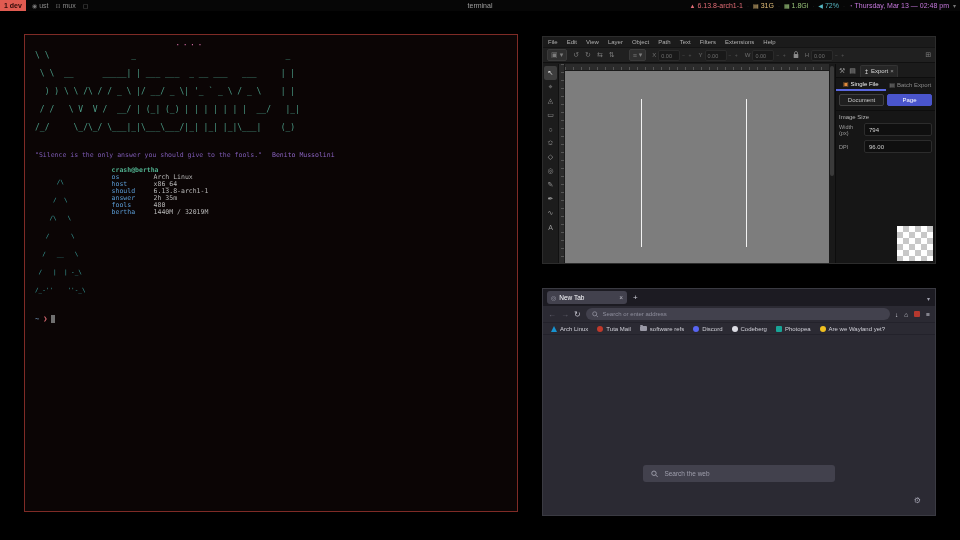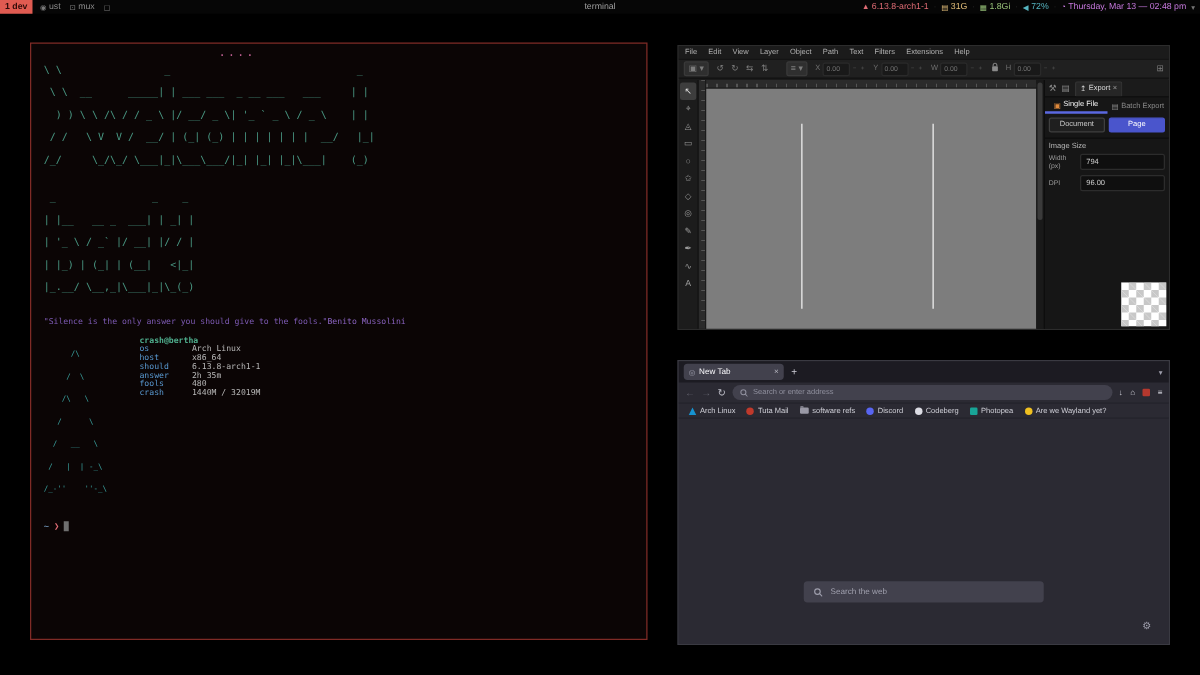--- a/index.html
+++ b/index.html
@@ -27,21 +27,21 @@
   
   .terminal { position:absolute; left:24px; top:34px; width:494px; height:478px;
               background:#0b0505; border:1px solid #7f2b26;
               font-family:"DejaVu Sans Mono", monospace; overflow:hidden; }
   .term-inner { position:relative; padding:6px 10px; }
   .ascii-art { color:#4a9a85; font-size:8px; line-height:6px; white-space:pre;
                letter-spacing:0; }
   .art-dots { position:absolute; left:150px; top:5px; color:#c9659a;
               font-size:9px; letter-spacing:2px; }
   .term-quote { margin-top:8px; font-size:6.5px; color:#7e5bb5; white-space:pre; }
-  .quote-author { color:#8a63c0; margin-left:0; }
+  .quote-author { color:#8a63c0; margin-left:10px; }
   .fetch { display:flex; gap:26px; margin-top:8px; }
   .arch-logo { color:#3aa3a0; font-size:6px; line-height:6px; white-space:pre; }
   .fetch-info { font-size:6.5px; line-height:7px; }
   .user-host { color:#4fae8d; font-weight:bold; }
   .info-row { white-space:pre; }
   .info-label { color:#5a9bd4; display:inline-block; width:42px; }
   .info-value { color:#b8b8b8; }
   .prompt-line { margin-top:10px; font-size:7px; display:flex; align-items:center; gap:4px; }
   .prompt-tilde { color:#7aa2c7; } .prompt-arrow { color:#e06c75; }
   .cursor-block { display:inline-block; width:4px; height:8px; background:#6f6f6f; }
@@ -213,46 +213,39 @@
 <div class="terminal">
   <div class="term-inner">
     <span class="art-dots">····</span>
     <div class="ascii-art">
       <div>\ \                 _                               _ </div>
       <div> \ \  __      _____| | ___ ___  _ __ ___   ___     | |</div>
       <div>  ) ) \ \ /\ / / _ \ |/ __/ _ \| '_ ` _ \ / _ \    | |</div>
       <div> / /   \ V  V /  __/ | (_| (_) | | | | | | |  __/   |_|</div>
       <div>/_/     \_/\_/ \___|_|\___\___/|_| |_| |_|\___|    (_)</div>
     </div>
-    <div class="ascii-art">
-      <div> _                _    _ </div>
-      <div>| |__   __ _  ___| | _| |</div>
-      <div>| '_ \ / _` |/ __| |/ / |</div>
-      <div>| |_) | (_| | (__|   &lt;|_|</div>
-      <div>|_.__/ \__,_|\___|_|\_(_)</div>
-    </div>
     <div class="term-quote"><span>"Silence is the only answer you should give to the fools."</span><span class="quote-author">Benito Mussolini</span></div>
     <div class="fetch">
       <div class="arch-logo">
         <div>      /\</div>
         <div>     /  \</div>
         <div>    /\   \</div>
         <div>   /      \</div>
         <div>  /   __   \</div>
         <div> /   |  | -_\</div>
         <div>/_-''    ''-_\</div>
       </div>
       <div class="fetch-info">
         <div class="user-host">crash@bertha</div>
         <div class="info-row"><span class="info-label">os</span><span class="info-value">Arch Linux</span></div>
         <div class="info-row"><span class="info-label">host</span><span class="info-value">x86_64</span></div>
         <div class="info-row"><span class="info-label">should</span><span class="info-value">6.13.8-arch1-1</span></div>
         <div class="info-row"><span class="info-label">answer</span><span class="info-value">2h 35m</span></div>
         <div class="info-row"><span class="info-label">fools</span><span class="info-value">480</span></div>
-        <div class="info-row"><span class="info-label">crash</span><span class="info-value">1440M / 32019M</span></div>
+        <div class="info-row"><span class="info-label">bertha</span><span class="info-value">1440M / 32019M</span></div>
       </div>
     </div>
     <div class="prompt-line">
       <span class="prompt-tilde">~</span>
       <span class="prompt-arrow">❯</span>
       <span class="cursor-block"></span>
     </div>
   </div>
 </div>
 

